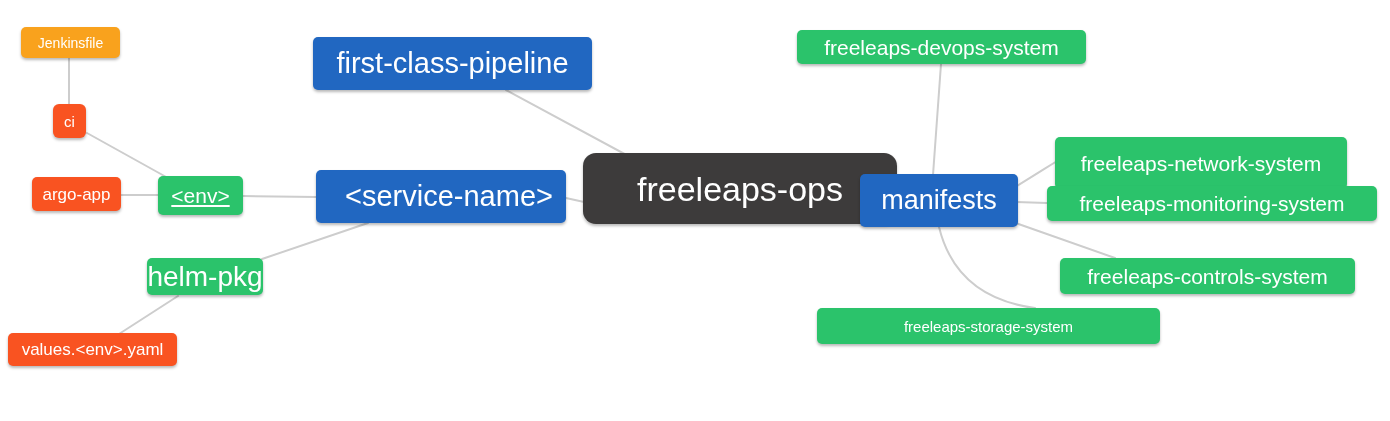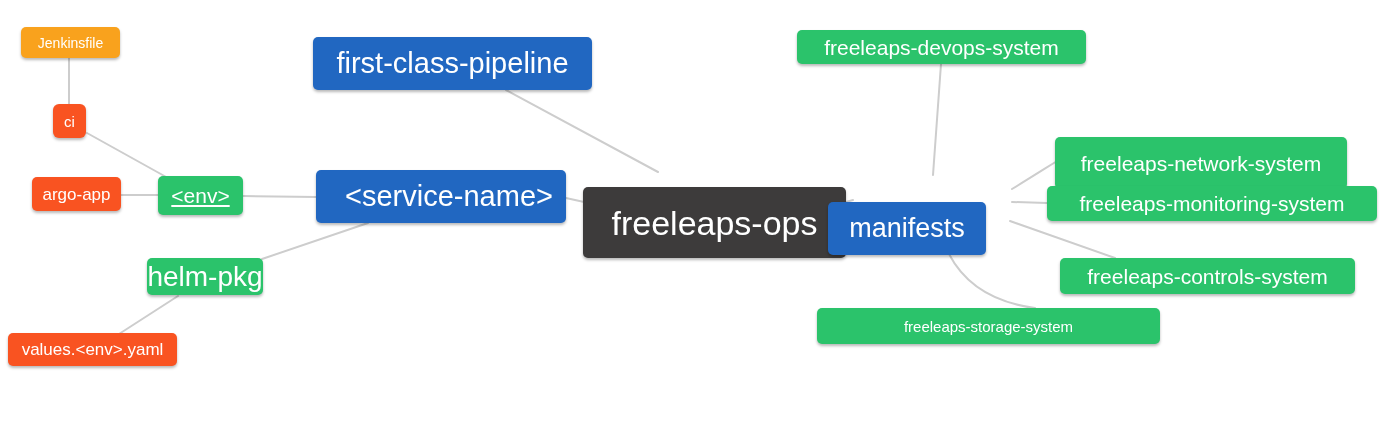--- a/index.html
+++ b/index.html
@@ -74,23 +74,23 @@
   <div class="node" style="left: 158px; top: 176px; width: 85px; height: 39px; font-size: 21px; background: rgb(43, 195, 107); text-decoration: underline;">&lt;env&gt;</div>
 
   <div class="node" style="left: 147px; top: 258px; width: 116px; height: 37px; font-size: 28px; background: rgb(43, 195, 107);">helm-pkg</div>
 
   <div class="node" style="left: 8px; top: 333px; width: 169px; height: 33px; font-size: 17px; background: rgb(249, 83, 33);">values.&lt;env&gt;.yaml</div>
 
   <div class="node" style="left: 313px; top: 37px; width: 279px; height: 53px; font-size: 29px; background: rgb(33, 103, 193);">first-class-pipeline</div>
 
   <div class="node" style="left: 316px; top: 170px; width: 250px; height: 53px; font-size: 29px; background: rgb(33, 103, 193); padding-left: 16px;">&lt;service-name&gt;</div>
 
-  <div class="node" style="left: 583px; top: 187px; width: 263px; height: 71px; font-size: 34px; background: rgb(61, 59, 59);">freeleaps-ops</div>
+  <div class="node" style="left: 583px; top: 153px; width: 314px; height: 71px; font-size: 34px; background: rgb(61, 59, 59); border-radius: 13px;">freeleaps-ops</div>
 
-  <div class="node" style="left: 828px; top: 174px; width: 158px; height: 53px; font-size: 27px; background: rgb(33, 103, 193); margin-top: 28px;">manifests</div>
+  <div class="node" style="left: 860px; top: 174px; width: 158px; height: 53px; font-size: 27px; background: rgb(33, 103, 193);">manifests</div>
 
   <div class="node" style="left: 797px; top: 30px; width: 289px; height: 34px; font-size: 21px; background: rgb(43, 195, 107);">freeleaps-devops-system</div>
 
   <div class="node" style="left: 1055px; top: 113px; width: 292px; height: 52px; font-size: 21px; background: rgb(43, 195, 107); margin-top: 24px;">freeleaps-network-system</div>
 
   <div class="node" style="left: 1047px; top: 186px; width: 330px; height: 35px; font-size: 21px; background: rgb(43, 195, 107);">freeleaps-monitoring-system</div>
 
   <div class="node" style="left: 1060px; top: 258px; width: 295px; height: 36px; font-size: 21px; background: rgb(43, 195, 107);">freeleaps-controls-system</div>
 
   <div class="node" style="left: 817px; top: 308px; width: 343px; height: 36px; font-size: 15px; background: rgb(43, 195, 107);">freeleaps-storage-system</div>

